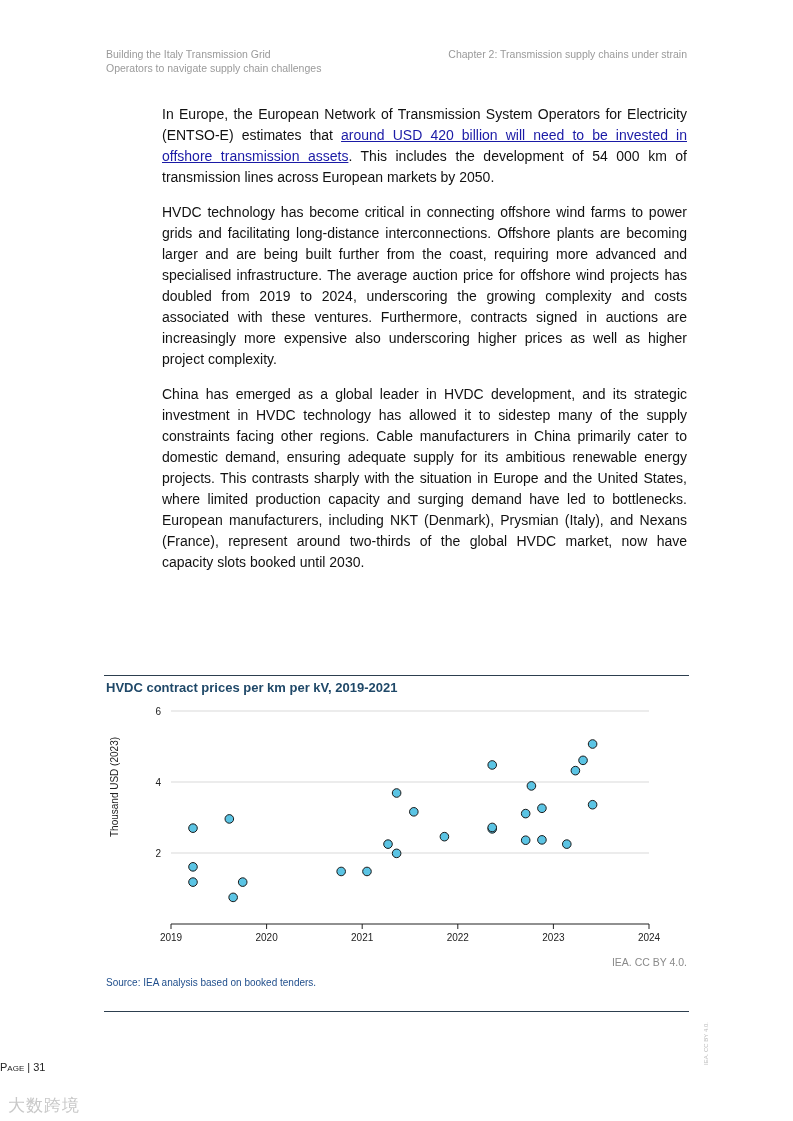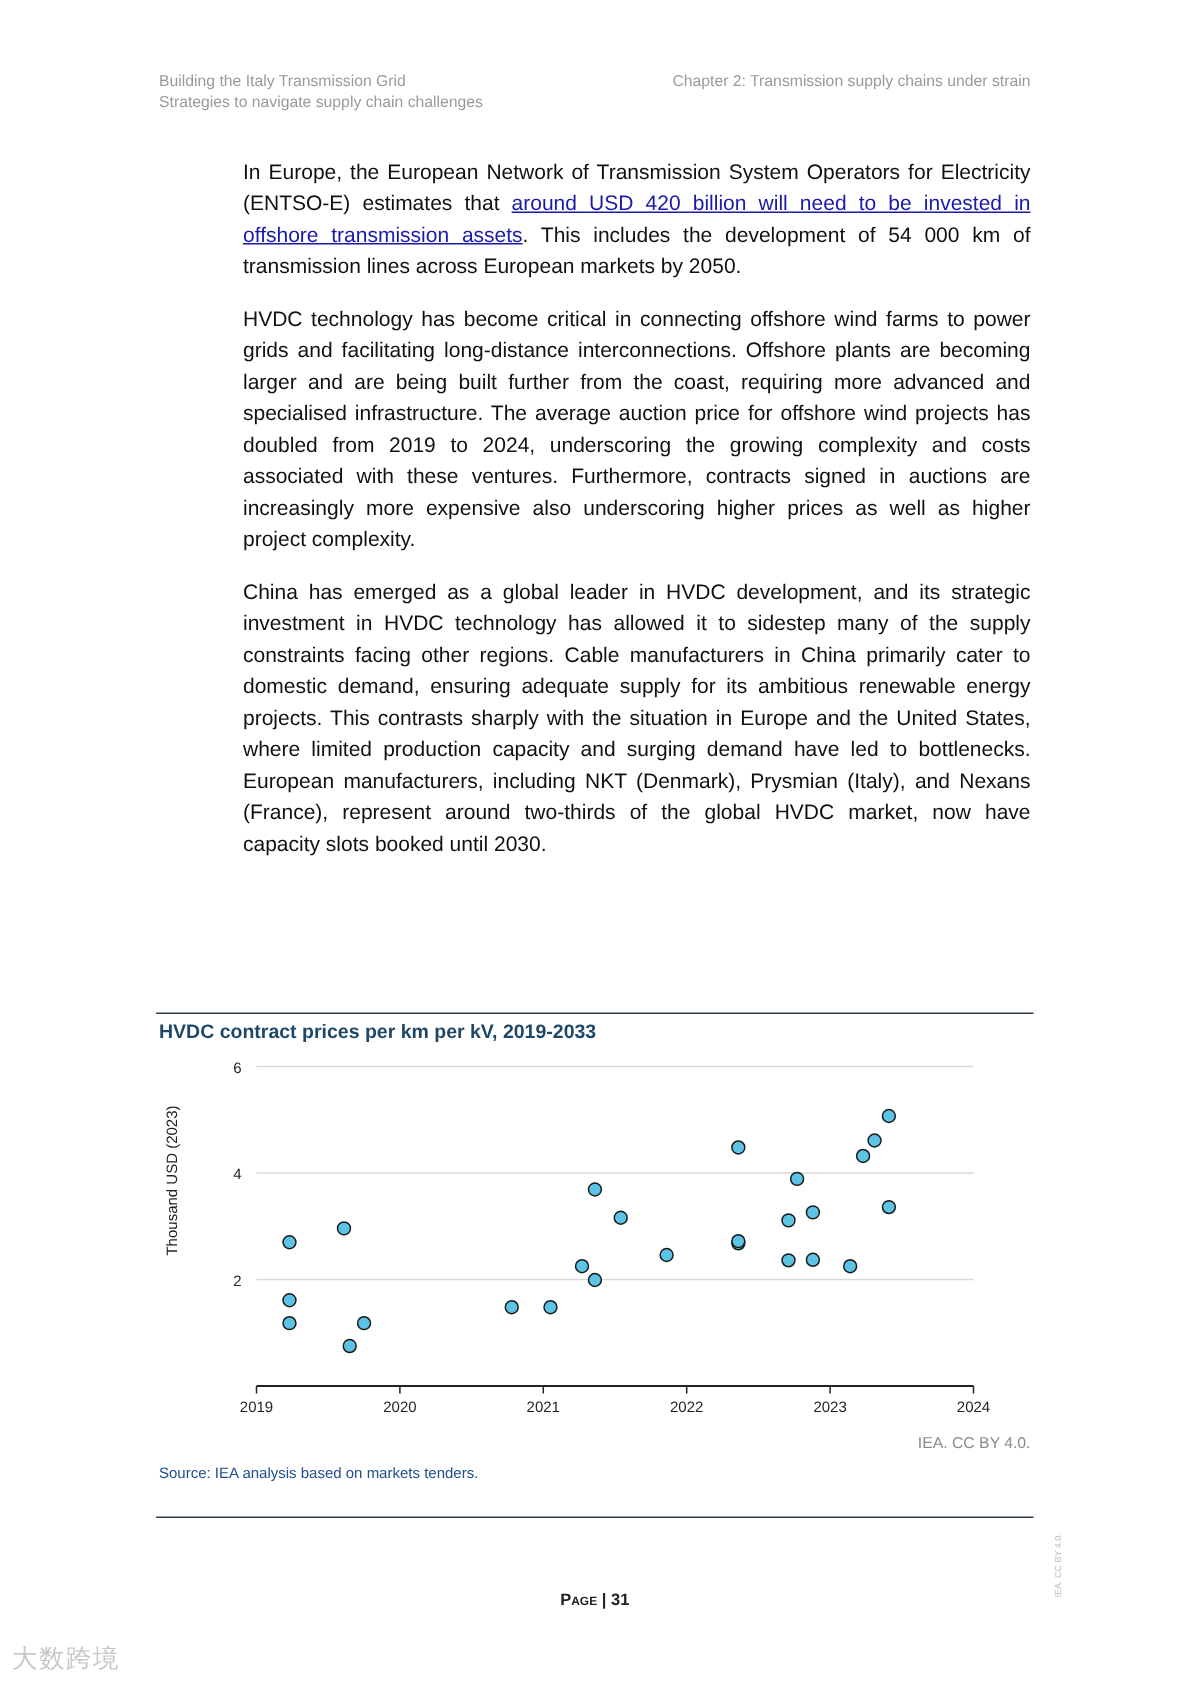--- a/index.html
+++ b/index.html
@@ -8,42 +8,42 @@
   .hdr-left { left:106px; }
   .hdr-right { right:106px; text-align:center; }
   .body-text { position:absolute; left:162px; width:525px; top:104px; font-size:14px; line-height:21px; color:#111; text-align:justify; }
   .body-text p { margin:0 0 14px 0; }
   .body-text a { color:#1a1aa6; text-decoration:underline; }
   .chart-rule { position:absolute; left:104px; width:585px; height:1px; background:#2d3f4f; }
   .chart-title { position:absolute; left:106px; top:680px; font-size:13px; font-weight:bold; color:#1f4868; }
   #chart-svg { position:absolute; left:100px; top:700px; }
   .credit { position:absolute; right:106px; top:956px; font-size:10.5px; color:#8a8a8a; }
   .notes { position:absolute; left:106px; top:975px; font-size:10px; line-height:15px; color:#1f4e8c; }
-  .page-num { position:absolute; left:0; width:793px; top:1061px; text-align:center; font-size:11px; color:#222;font-weight:bold; }
+  .page-num { position:absolute; left:0; width:793px; top:1061px; text-align:left; font-size:11px; color:#222; }
   .page-num .sc { font-variant:small-caps; }
   .side-credit { position:absolute; left:703px; top:1065px; transform:rotate(-90deg); transform-origin:left top; font-size:6px; color:#bbb; white-space:nowrap; }
   .watermark { position:absolute; left:8px; top:1094px; font-size:17px; color:#c8c8c8; letter-spacing:1px; }
 </style>
 </head>
 <body>
 
 <div class="hdr hdr-left">
   <div>Building the Italy Transmission Grid</div>
-  <div>Strategies to navigate supply chain challenges</div>
+  <div>Operators to navigate supply chain challenges</div>
 </div>
 <div class="hdr hdr-right">Chapter 2: Transmission supply chains under strain</div>
 
 <div class="body-text">
   <p><span>In Europe, the European Network of Transmission System Operators for Electricity (ENTSO-E) estimates that </span><a href="#">around USD 420 billion will need to be invested in offshore transmission assets</a><span>. This includes the development of 54 000 km of transmission lines across European markets by 2050.</span></p>
   <p>HVDC technology has become critical in connecting offshore wind farms to power grids and facilitating long-distance interconnections. Offshore plants are becoming larger and are being built further from the coast, requiring more advanced and specialised infrastructure. The average auction price for offshore wind projects has doubled from 2019 to 2024, underscoring the growing complexity and costs associated with these ventures. Furthermore, contracts signed in auctions are increasingly more expensive also underscoring higher prices as well as higher project complexity.</p>
   <p>China has emerged as a global leader in HVDC development, and its strategic investment in HVDC technology has allowed it to sidestep many of the supply constraints facing other regions. Cable manufacturers in China primarily cater to domestic demand, ensuring adequate supply for its ambitious renewable energy projects. This contrasts sharply with the situation in Europe and the United States, where limited production capacity and surging demand have led to bottlenecks. European manufacturers, including NKT (Denmark), Prysmian (Italy), and Nexans (France), represent around two-thirds of the global HVDC market, now have capacity slots booked until 2030.</p>
 </div>
 
 <div class="chart-rule" style="top:675px;"></div>
-<div class="chart-title">HVDC contract prices per km per kV, 2019-2033</div>
+<div class="chart-title">HVDC contract prices per km per kV, 2019-2021</div>
 
 <svg id="chart-svg" width="570" height="250">
     <line x1="71" x2="549" y1="153" y2="153" stroke="#d9d9d9" stroke-width="1"></line>
     <text x="61" y="157" text-anchor="end" font-size="10" fill="#222" font-family="Liberation Sans, sans-serif">2</text>
     <line x1="71" x2="549" y1="82" y2="82" stroke="#d9d9d9" stroke-width="1"></line>
     <text x="61" y="86" text-anchor="end" font-size="10" fill="#222" font-family="Liberation Sans, sans-serif">4</text>
     <line x1="71" x2="549" y1="11" y2="11" stroke="#d9d9d9" stroke-width="1"></line>
     <text x="61" y="15" text-anchor="end" font-size="10" fill="#222" font-family="Liberation Sans, sans-serif">6</text>
     <line x1="71" x2="549" y1="224" y2="224" stroke="#222" stroke-width="1.2"></line>
     <line x1="71" x2="71" y1="224" y2="229" stroke="#222" stroke-width="1"></line>
@@ -82,19 +82,19 @@
     <circle cx="441.9280000000104" cy="139.865" r="4.3" fill="#5bc4e4" stroke="#1a1a1a" stroke-width="1"></circle>
     <circle cx="466.7840000000096" cy="144.125" r="4.3" fill="#5bc4e4" stroke="#1a1a1a" stroke-width="1"></circle>
     <circle cx="475.38800000000174" cy="70.63999999999999" r="4.3" fill="#5bc4e4" stroke="#1a1a1a" stroke-width="1"></circle>
     <circle cx="483.0359999999948" cy="60.34499999999997" r="4.3" fill="#5bc4e4" stroke="#1a1a1a" stroke-width="1"></circle>
     <circle cx="492.5960000000078" cy="44.014999999999986" r="4.3" fill="#5bc4e4" stroke="#1a1a1a" stroke-width="1"></circle>
     <circle cx="492.5960000000078" cy="104.72000000000001" r="4.3" fill="#5bc4e4" stroke="#1a1a1a" stroke-width="1"></circle>
   </svg>
 
 <div class="credit">IEA. CC BY 4.0.</div>
 <div class="notes">
-  <div>Source: IEA analysis based on markets tenders.</div>
+  <div>Source: IEA analysis based on booked tenders.</div>
 </div>
 <div class="chart-rule" style="top:1011px;"></div>
 
 <div class="page-num"><span class="sc">Page</span><span> | </span><span>31</span></div>
 <div class="side-credit">IEA. CC BY 4.0.</div>
 <div class="watermark">大数跨境</div>
 
 </body></html>

